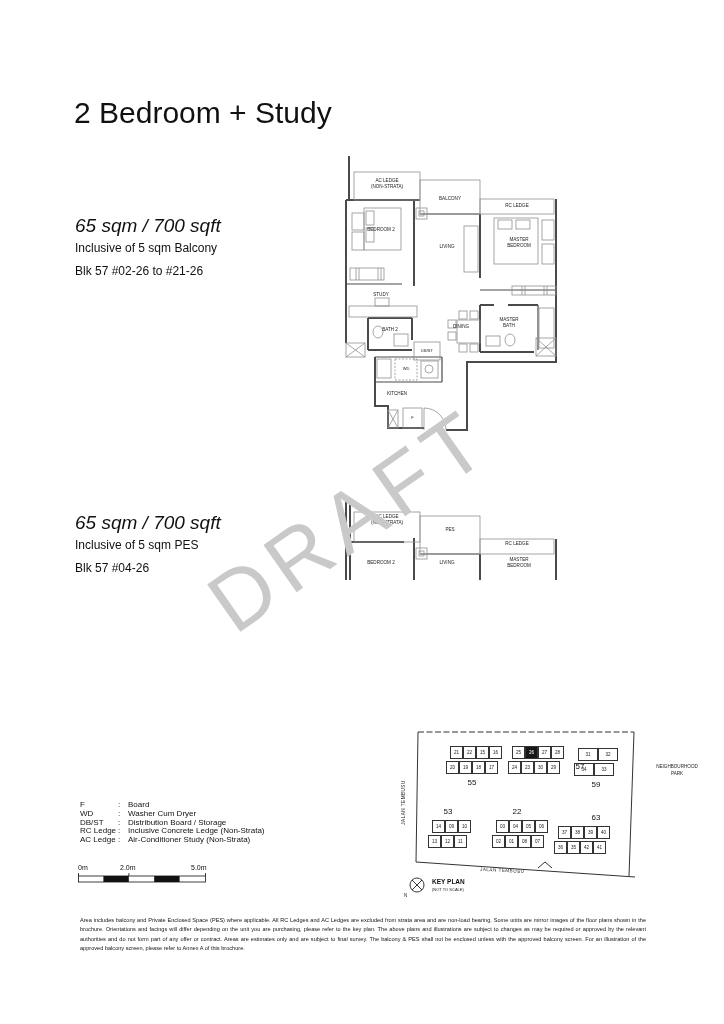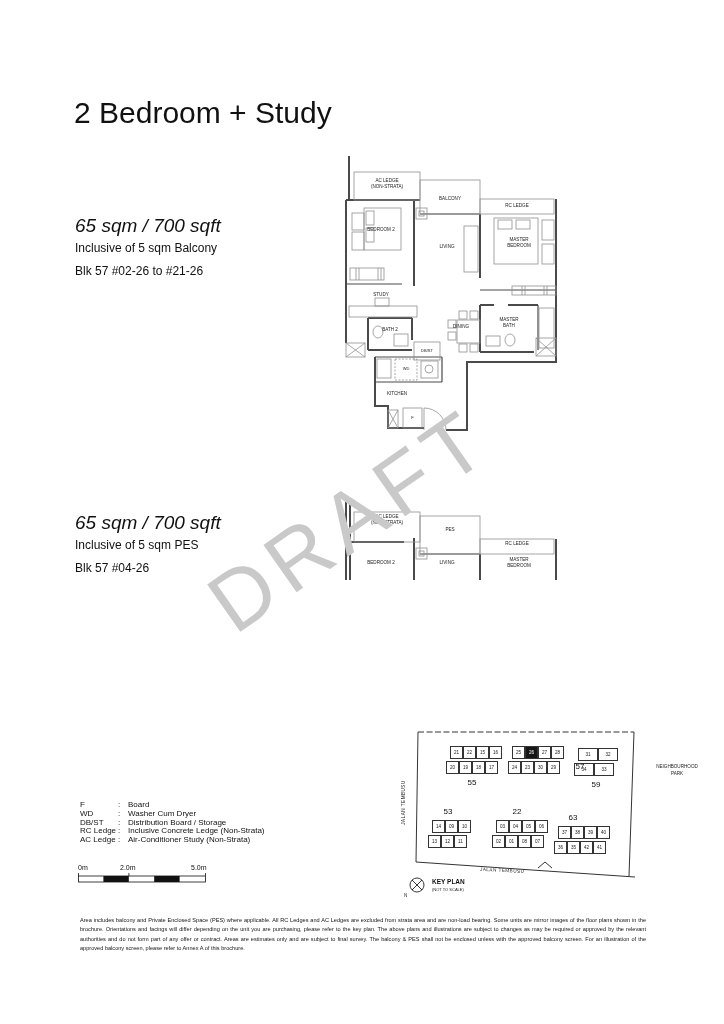--- a/index.html
+++ b/index.html
@@ -294,21 +294,21 @@
           <span class="kp-unit">42</span>
           <span class="kp-unit">41</span>
         </div>
       </div>
 
     <div class="kp-num" style="left:68px;top:54px;">55</div>
     <div class="kp-num" style="left:129px;top:38px;margin-left:47px;">57</div>
     <div class="kp-num" style="left:192px;top:56px;">59</div>
     <div class="kp-num" style="left:44px;top:83px;">53</div>
     <div class="kp-num" style="left:113px;top:83px;">22</div>
-    <div class="kp-num" style="left:169px;top:89px;">63</div>
+    <div class="kp-num" style="left:192px;top:89px;">63</div>
 
     <div class="road-label" style="left:-24px;top:76px;width:70px;text-align:center;transform:rotate(-90deg);">JALAN TEMBUSU</div>
     <div class="road-label" style="left:88px;top:144px;width:50px;transform:rotate(3deg);">JALAN TEMBUSU</div>
     <div class="park-label" style="left:246px;top:40px;width:78px;">NEIGHBOURHOOD
 PARK</div>
 
     <div class="road-label" style="left:12px;top:169px;">N</div>
     <div class="kp-title" style="left:40px;top:154px;">KEY PLAN</div>
     <div class="kp-sub" style="left:40px;top:163px;">(NOT TO SCALE)</div>
   </div>

